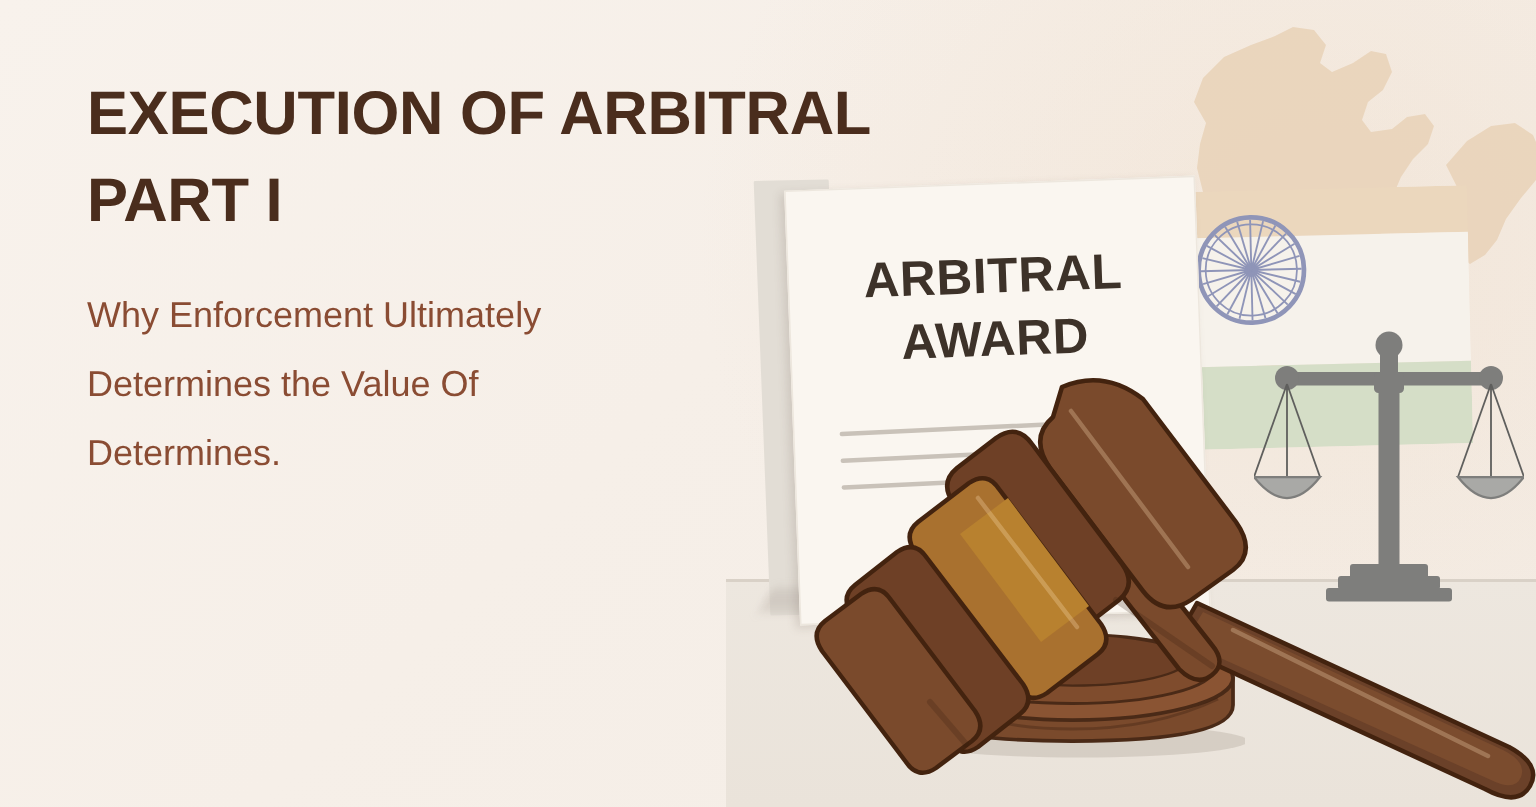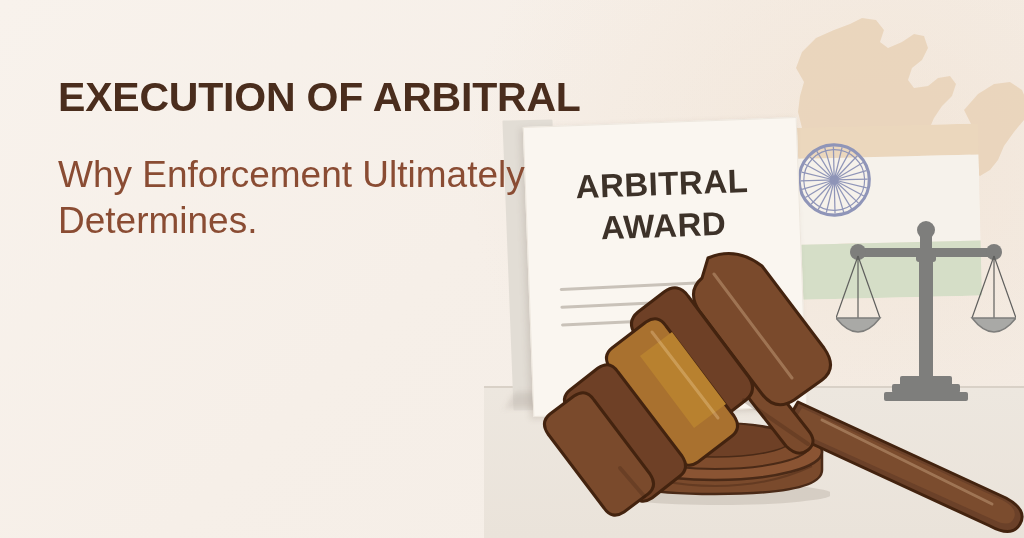--- a/index.html
+++ b/index.html
@@ -169,38 +169,38 @@
     top: 408px;
     width: 230px;
     height: 98px;
   }
   .block svg { width: 100%; height: 100%; display: block; }
 
   
   .text-col {
     position: absolute;
     left: 58px;
-    top: 68px;
+    top: 46px;
     width: 480px;
   }
   .headline {
     color: #4A2D1D;
     font-weight: 700;
     font-size: 41px;
     line-height: 58px;
     letter-spacing: -0.2px;
     text-transform: uppercase;
     margin: 0;
   }
   .headline .hl-line { display: block; white-space: nowrap; }
   .subhead {
     margin: 26px 0 0 0;
     color: #8A4C33;
     font-weight: 400;
-    font-size: 37px;
+    font-size: 24px;
     line-height: 46px;
     max-width: 470px;
   }
   .subhead .sub-line { display: block; }
 </style>
 </head>
 <body>
 
 <div id="banner">
 
@@ -348,20 +348,22 @@
       <g stroke="rgba(50,26,12,0.22)" stroke-width="4" fill="none" stroke-linecap="round">
         <path d="M158,148 L222,192"></path>
         <path d="M34,216 L58,244"></path>
       </g>
     </svg>
   </div>
 
   <div class="text-col">
     <h1 class="headline">
       <span class="hl-line">EXECUTION OF ARBITRAL</span>
+      <span class="hl-line">PART I</span>
     </h1>
     <p class="subhead">
       <span class="sub-line">Why Enforcement Ultimately</span>
+      <span class="sub-line">Determines the Value Of</span>
       <span class="sub-line">Determines.</span>
     </p>
   </div>
 
 </div>
 
 </body></html>

